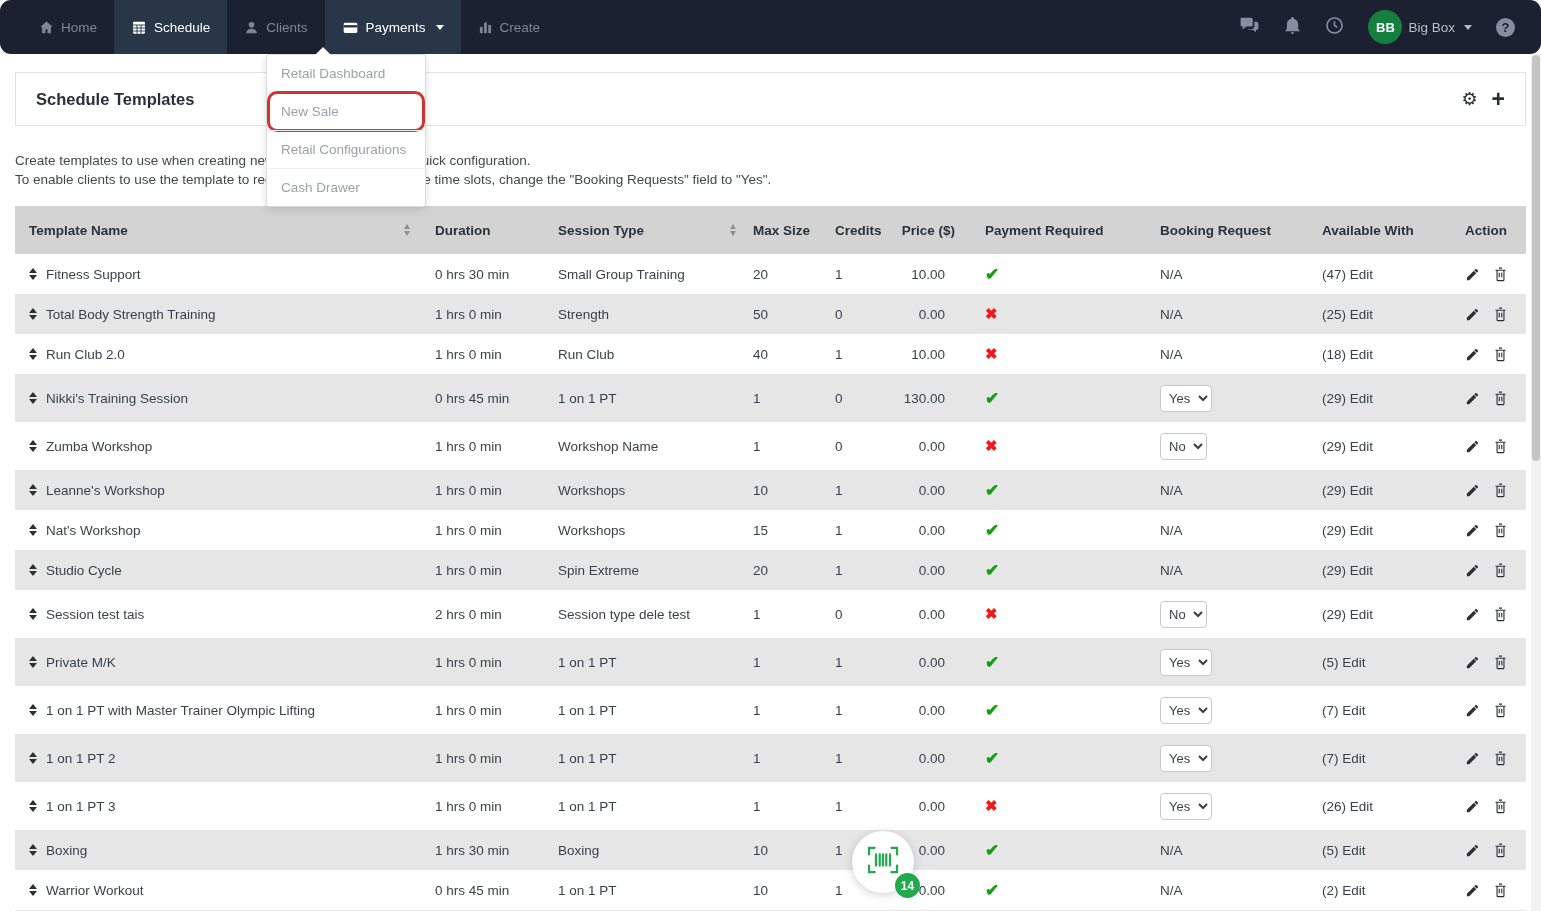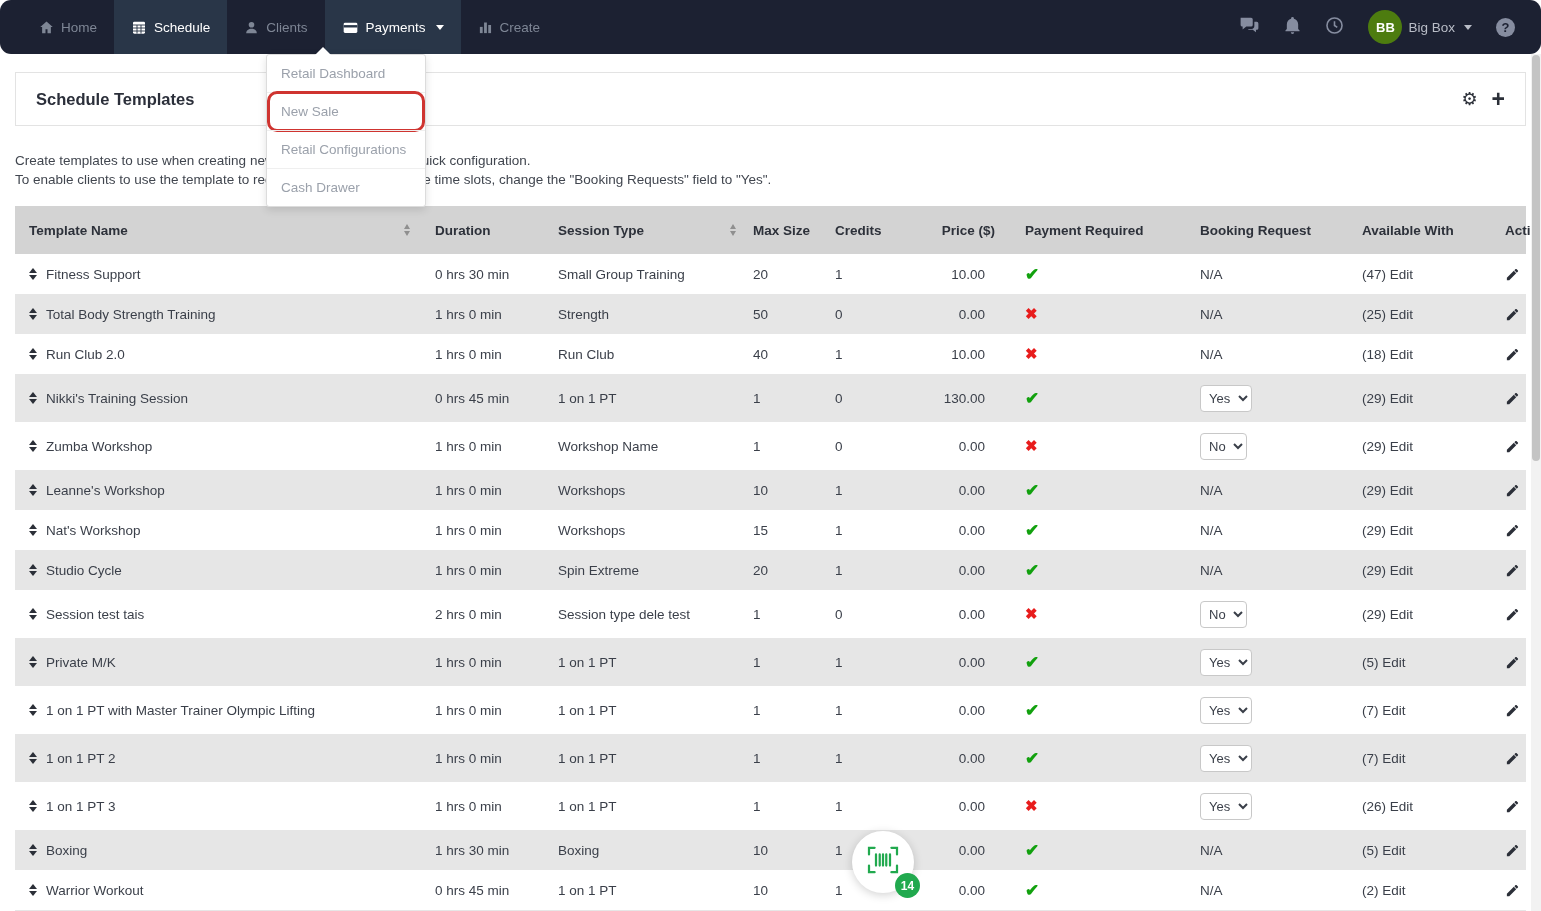--- a/index.html
+++ b/index.html
@@ -9,21 +9,21 @@
   
   .nav { position:relative; height:54px; background:#1c2132; display:flex; align-items:stretch; z-index:10;border-radius:11px; }
   .nav-items { display:flex; margin-left:22px; }
   .nav-item { display:flex; align-items:center; gap:7px; padding:0 17px; font-size:13.5px;
     color:#7e8695; cursor:pointer; white-space:nowrap; }
   .nav-item.active { background:#293648; color:#fff; }
   .nav-item svg { display:block; }
   .caret { width:0; height:0; border-left:4px solid transparent; border-right:4px solid transparent;
     border-top:5px solid currentColor; margin-left:3px; }
   .nav-right { position:absolute; right:26px; top:0; height:54px; display:flex; align-items:center; gap:24px; color:#868da0; }
-  .avatar { width:34px; height:34px; border-radius:50%; background:#4d7c0f; color:#fff;
+  .avatar { width:34px; height:34px; border-radius:50%; background:#15803d; color:#fff;
     display:flex; align-items:center; justify-content:center; font-size:13px; font-weight:bold; }
   .acct { display:flex; align-items:center; gap:6px; color:#b9bdc7; font-size:13.5px; cursor:pointer; }
   .help-circle { width:19px; height:19px; border-radius:50%; background:#868da0; color:#1c2132;
     display:flex; align-items:center; justify-content:center; font-size:13px; font-weight:bold; cursor:pointer; }
 
   
   .dropdown { position:absolute; left:266px; top:54px; width:160px; background:#fff;
     border:1px solid #dcdcdc; border-radius:3px; box-shadow:0 3px 8px rgba(0,0,0,.12); z-index:20; }
   .pointer { position:absolute; top:-8px; left:48px; width:0; height:0;
     border-left:8px solid transparent; border-right:8px solid transparent; border-bottom:8px solid #fff; }
@@ -45,21 +45,21 @@
   
   .tbl { margin-top:17px; }
   .thead, .row { display:flex; align-items:stretch; }
   .thead { background:#d3d3d3; height:48px; font-weight:bold; font-size:13.5px; color:#2d313a; }
   .c { flex:none; display:flex; align-items:center; font-size:13.5px; position:relative; }
   .c-name  { width:405px; padding-left:14px; gap:9px; }
   .c-dur   { width:123px; padding-left:15px; }
   .c-type  { width:195px; padding-left:15px; }
   .c-max   { width:77px;  padding-left:15px; }
   .c-cred  { width:80px;  padding-left:20px; }
-  .c-price { width:70px;  justify-content:flex-end; padding-right:20px;margin-left:40px; }
+  .c-price { width:70px;  justify-content:flex-end; padding-right:20px; }
   .thead .c-price { padding-right:10px; }
   .c-pay   { width:180px; padding-left:20px; }
   .c-book  { width:160px; padding-left:15px; }
   .c-avail { width:145px; padding-left:17px; }
   .c-action{ width:76px;  padding-left:15px; gap:13px; }
   .row { min-height:40px; background:#fff; }
   .row.alt { background:#e6e6e6; }
   .row.tall { min-height:48px; }
   .drag { display:flex; flex-direction:column; gap:2px; color:#2b2f38; cursor:grab; }
   .tri-u { width:0; height:0; border-left:4px solid transparent; border-right:4px solid transparent; border-bottom:5px solid currentColor; }

